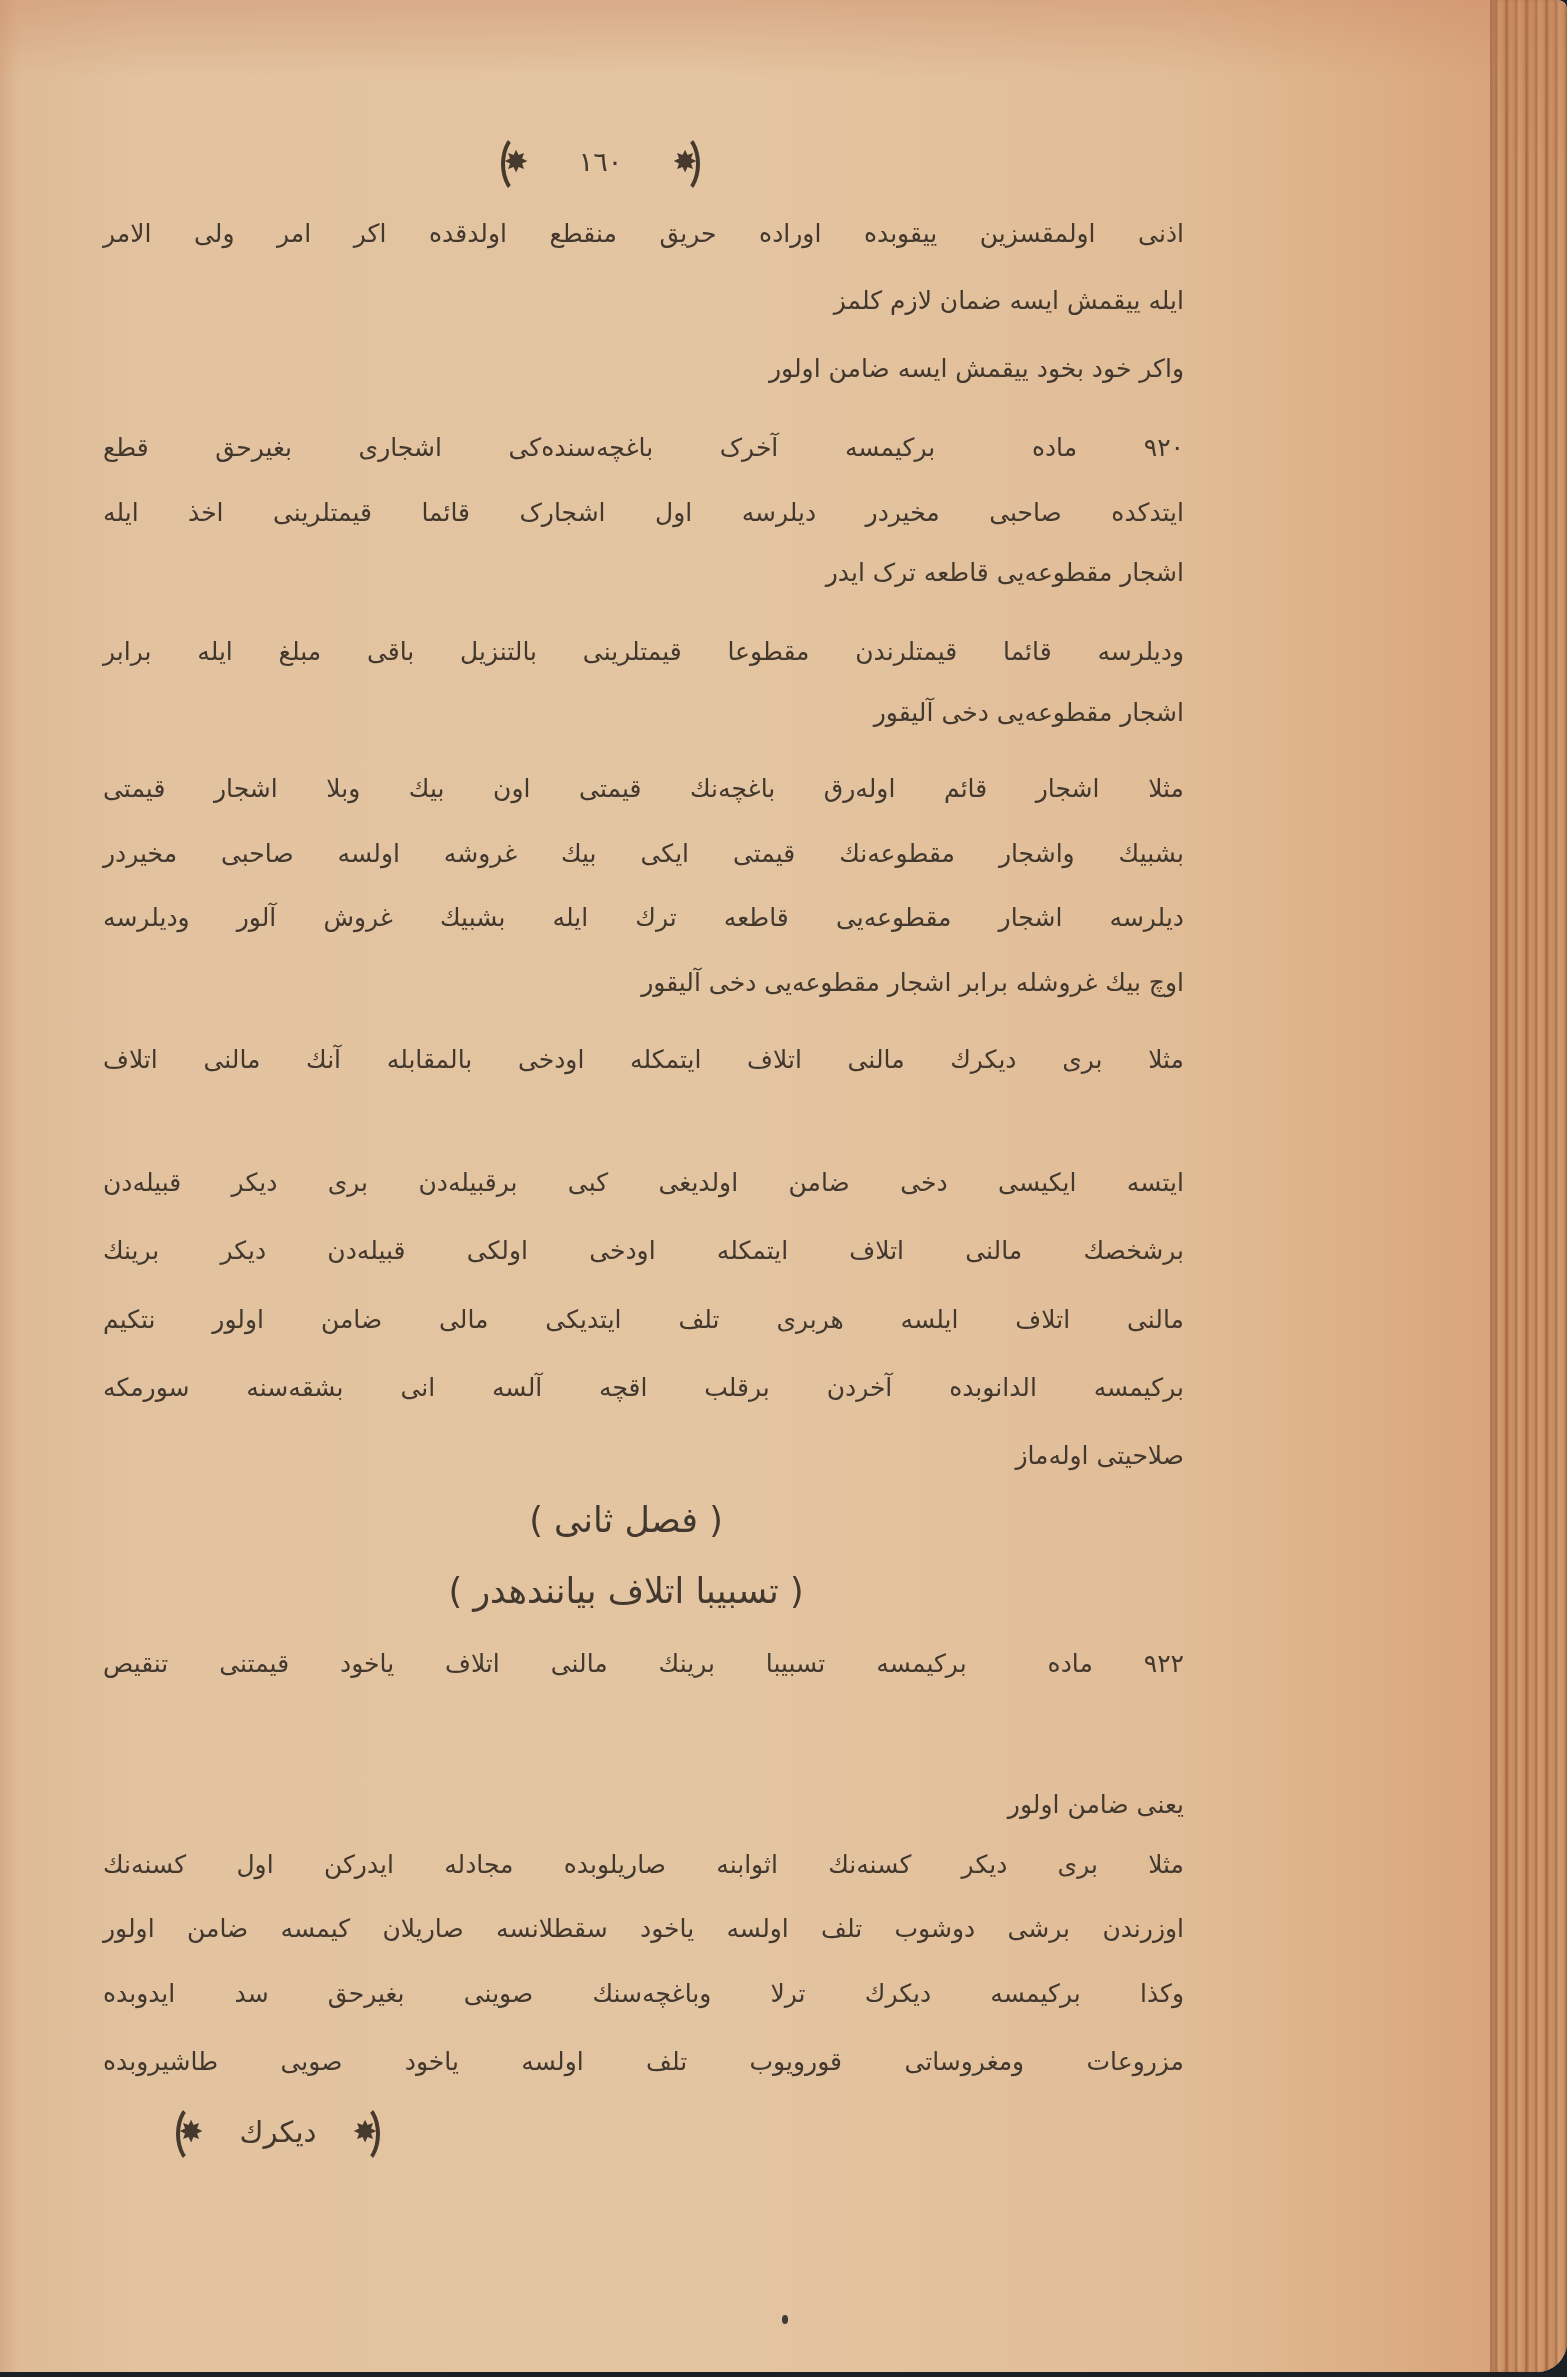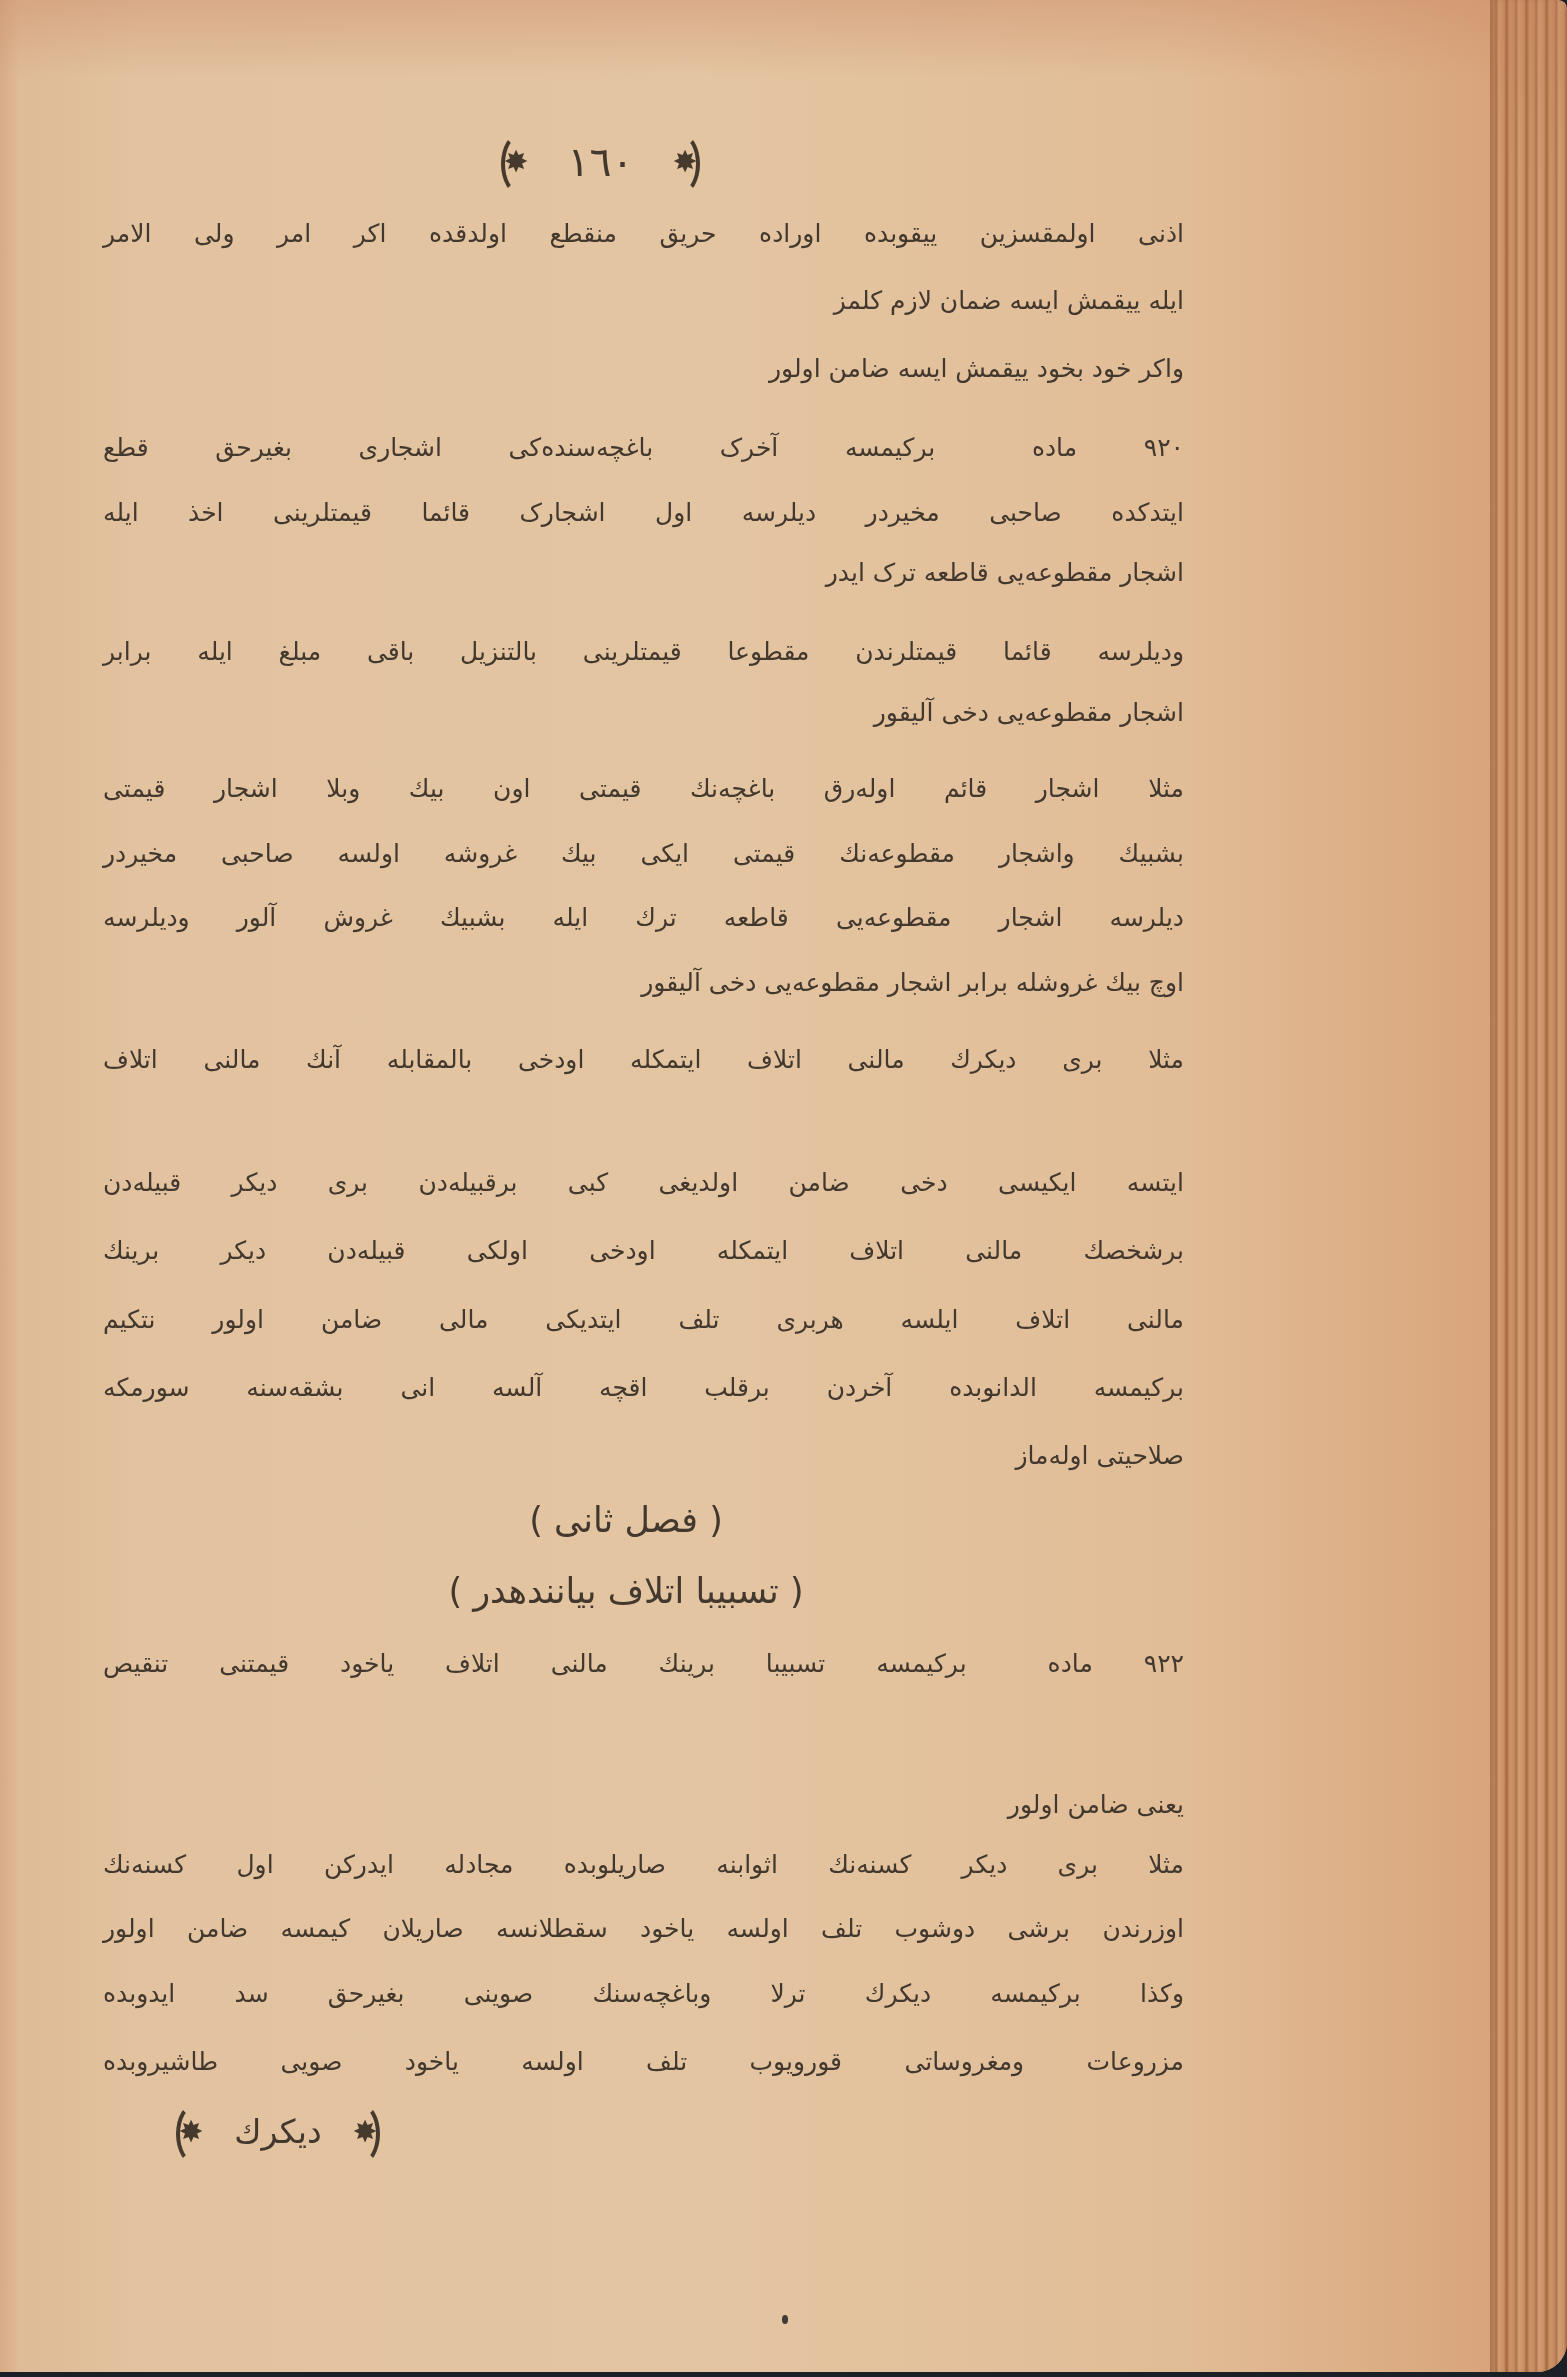--- a/index.html
+++ b/index.html
@@ -21,21 +21,21 @@
       background:
         linear-gradient(to bottom, rgba(190,120,85,0.25), rgba(0,0,0,0) 174px),
         repeating-linear-gradient(to right,
           #cc946a 0px, #c48a5f 4.4px, #ab7049 6.1px, #d29d72 8.7px, #c99063 14px, #a6693f 16.5px, #cf976b 20px);
       box-shadow: inset 5.2px 0 5.2px -2.6px rgba(120,70,40,0.45);
     }
     .header {
       position:absolute; left:496px; top:129px; width:209px; height:66px;
       direction:ltr; display:flex; align-items:center; justify-content:space-between;
     }
-    .pagenum { font-size:41px; line-height:66px; color:#42382e; letter-spacing:0.9px; }
+    .pagenum { font-size:27px; line-height:66px; color:#42382e; letter-spacing:0.9px; }
     .orn { position:relative; display:inline-block; width:40px; height:61px; }
     .orn::before {
       content:""; position:absolute; top:1.7px; width:30px; height:54px;
       border:4.4px solid transparent; border-radius:50%;
     }
     .orn.open-left::before { left:5.2px; border-left-color:#46392d; }
     .orn.open-right::before { right:5.2px; border-right-color:#46392d; }
     .orn .star {
       position:absolute; top:12.2px; left:5.2px; width:30px; text-align:center;
       font-size:30px; line-height:35px; color:#46392d;
@@ -50,21 +50,21 @@
     .art-label { margin-left:30px;margin-top:34px; }
     .heading {
       position:absolute; left:103px; width:1046px; height:61px;
       line-height:61px; font-size:35px; color:#42382e;
       direction:rtl; text-align:center;
     }
     .catch {
       position:absolute; left:171px; top:2099px; width:214px; height:66px;
       direction:ltr; display:flex; align-items:center; justify-content:space-between;
     }
-    .catch .word { font-size:33px; color:#42382e; line-height:66px; direction:rtl; }
+    .catch .word { font-size:29px; color:#42382e; line-height:66px; direction:rtl; }
     .speck { position:absolute; width:6.1px; height:8.7px; border-radius:50%; background:#3e3a36; }
   </style>
 </head>
 <body>
 
 <div class="page">
 
   <div class="stack"></div>
 
   <div class="header">

